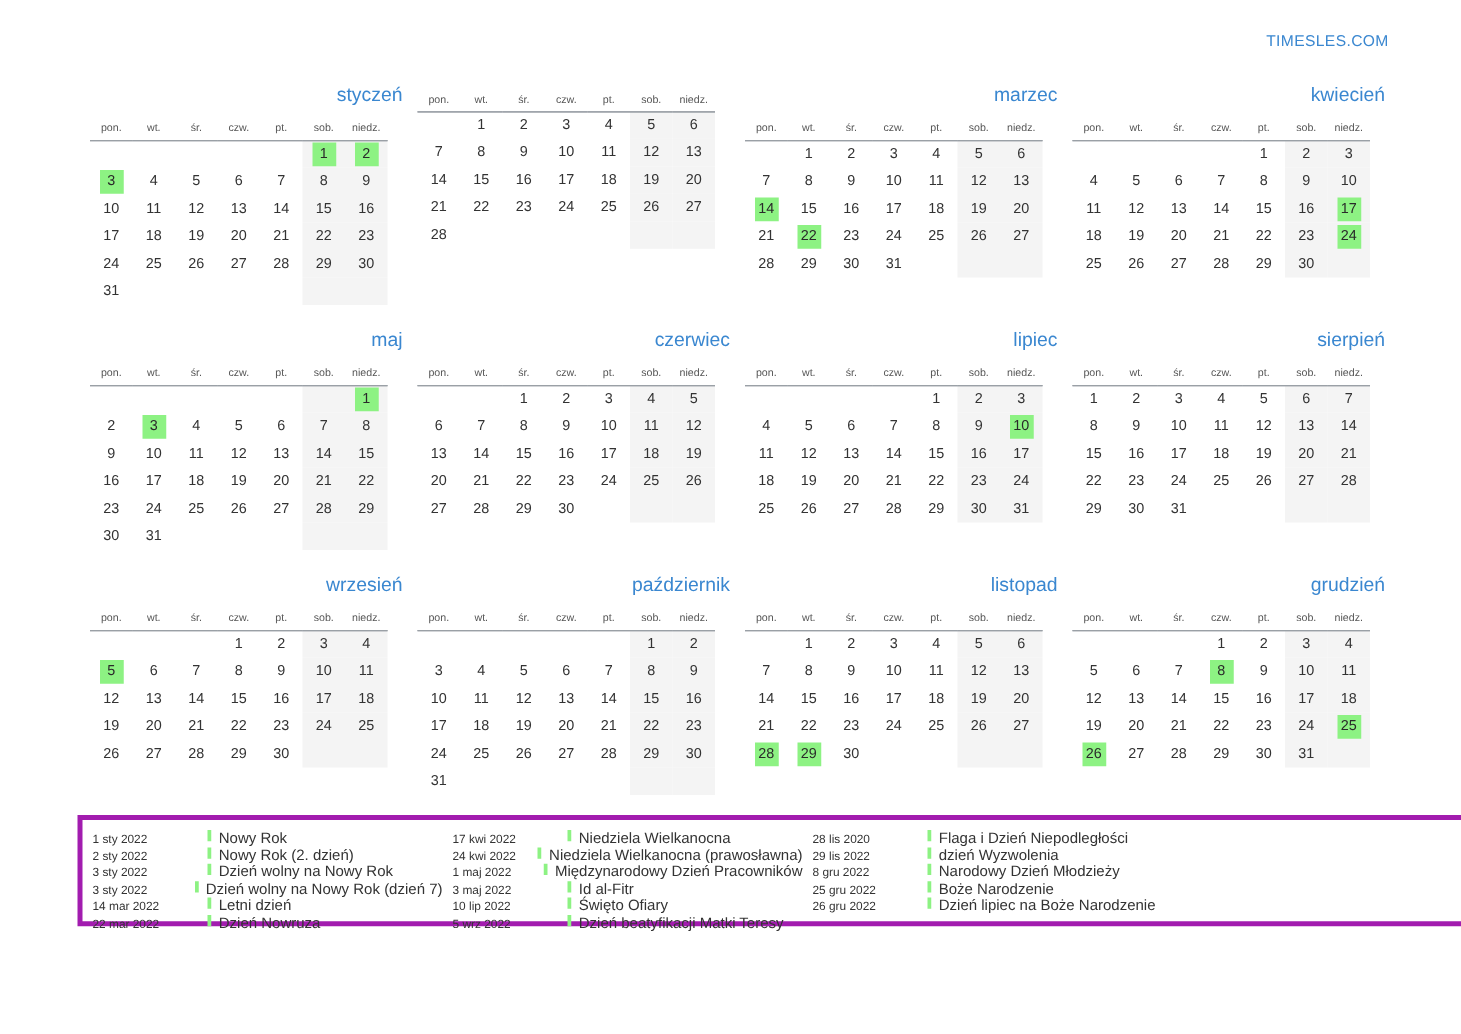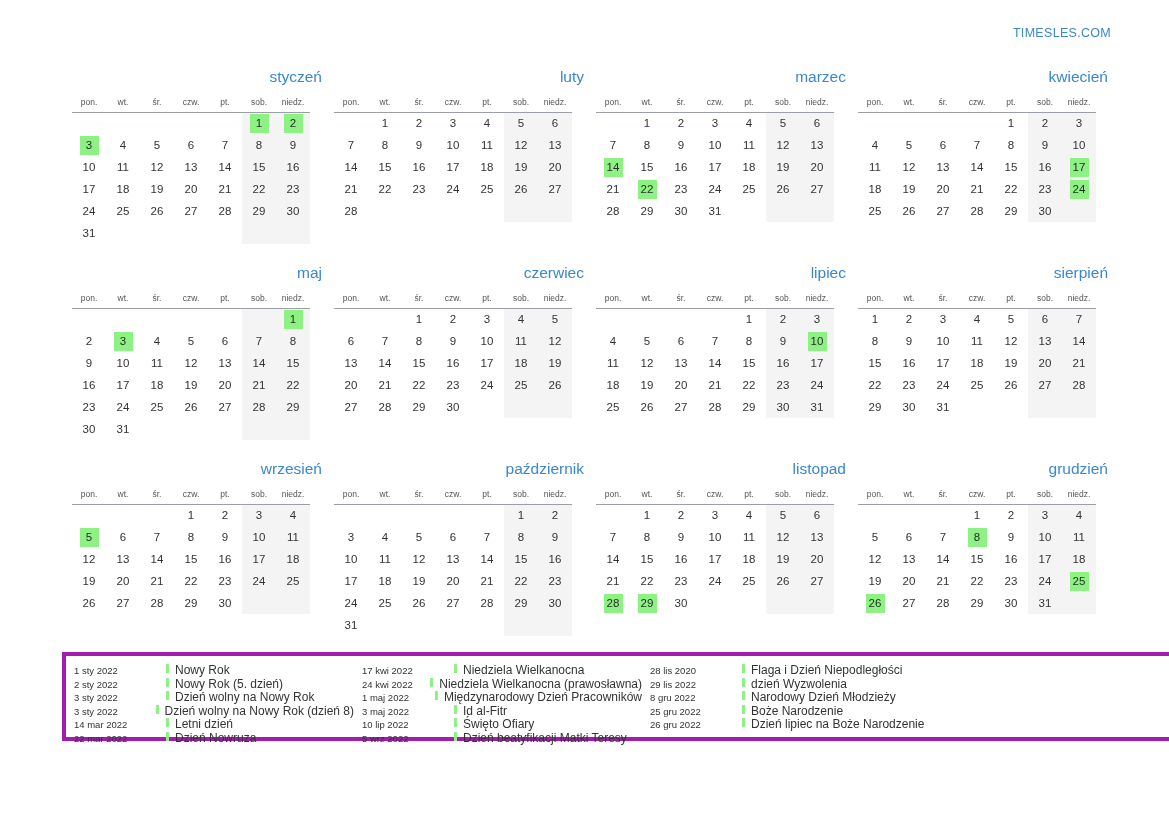--- a/index.html
+++ b/index.html
@@ -201,21 +201,20 @@
               <td></td>
               <td></td>
               <td></td>
               <td class="wk"></td>
               <td class="wk"></td>
             </tr>
           </tbody>
         </table>
       </div>
       <div class="month">
-        <div class="month-name">luty</div>
         <table class="cal">
           <thead>
             <tr>
               <th>pon.</th>
               <th>wt.</th>
               <th>śr.</th>
               <th>czw.</th>
               <th>pt.</th>
               <th>sob.</th>
               <th>niedz.</th>
@@ -923,31 +922,31 @@
   <div class="legend">
       <div class="legend-col">
         <div class="legend-row">
           <div class="legend-date">1 sty 2022</div>
           <div class="legend-bar"></div>
           <div class="legend-label">Nowy Rok</div>
         </div>
         <div class="legend-row">
           <div class="legend-date">2 sty 2022</div>
           <div class="legend-bar"></div>
-          <div class="legend-label">Nowy Rok (5. dzień)</div>
+          <div class="legend-label">Nowy Rok (2. dzień)</div>
         </div>
         <div class="legend-row">
           <div class="legend-date">3 sty 2022</div>
           <div class="legend-bar"></div>
           <div class="legend-label">Dzień wolny na Nowy Rok</div>
         </div>
         <div class="legend-row">
           <div class="legend-date">3 sty 2022</div>
           <div class="legend-bar"></div>
-          <div class="legend-label">Dzień wolny na Nowy Rok (dzień 8)</div>
+          <div class="legend-label">Dzień wolny na Nowy Rok (dzień 7)</div>
         </div>
         <div class="legend-row">
           <div class="legend-date">14 mar 2022</div>
           <div class="legend-bar"></div>
           <div class="legend-label">Letni dzień</div>
         </div>
         <div class="legend-row">
           <div class="legend-date">22 mar 2022</div>
           <div class="legend-bar"></div>
           <div class="legend-label">Dzień Nowruza</div>

